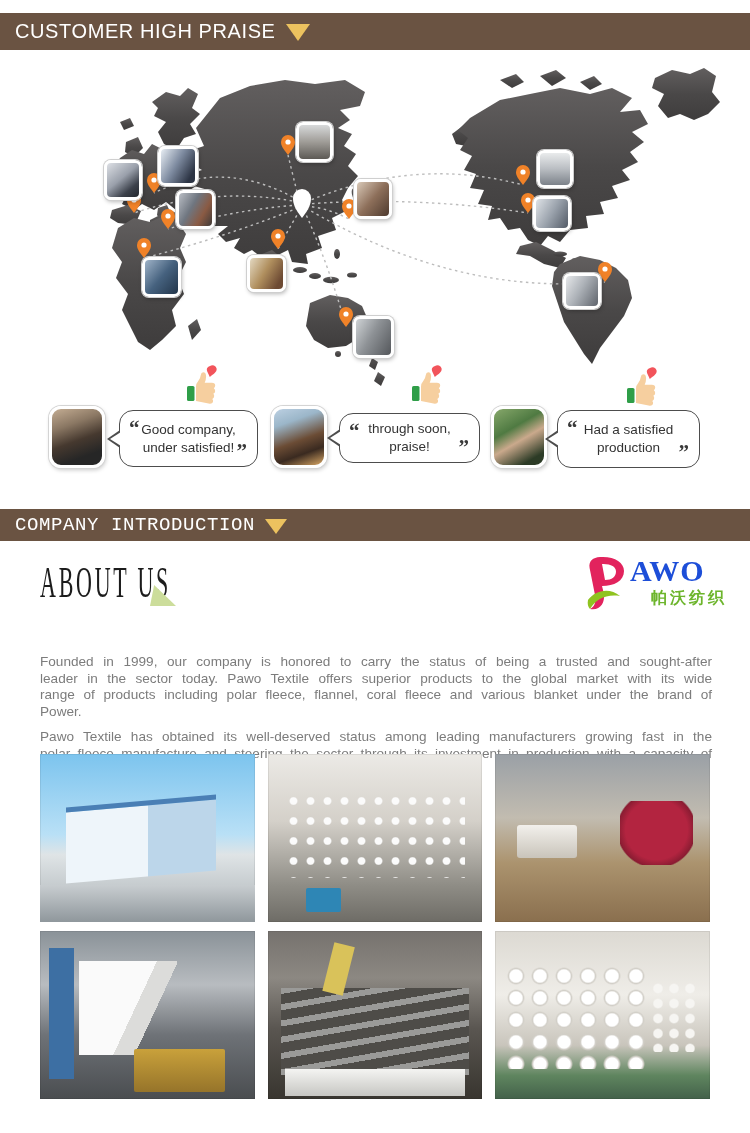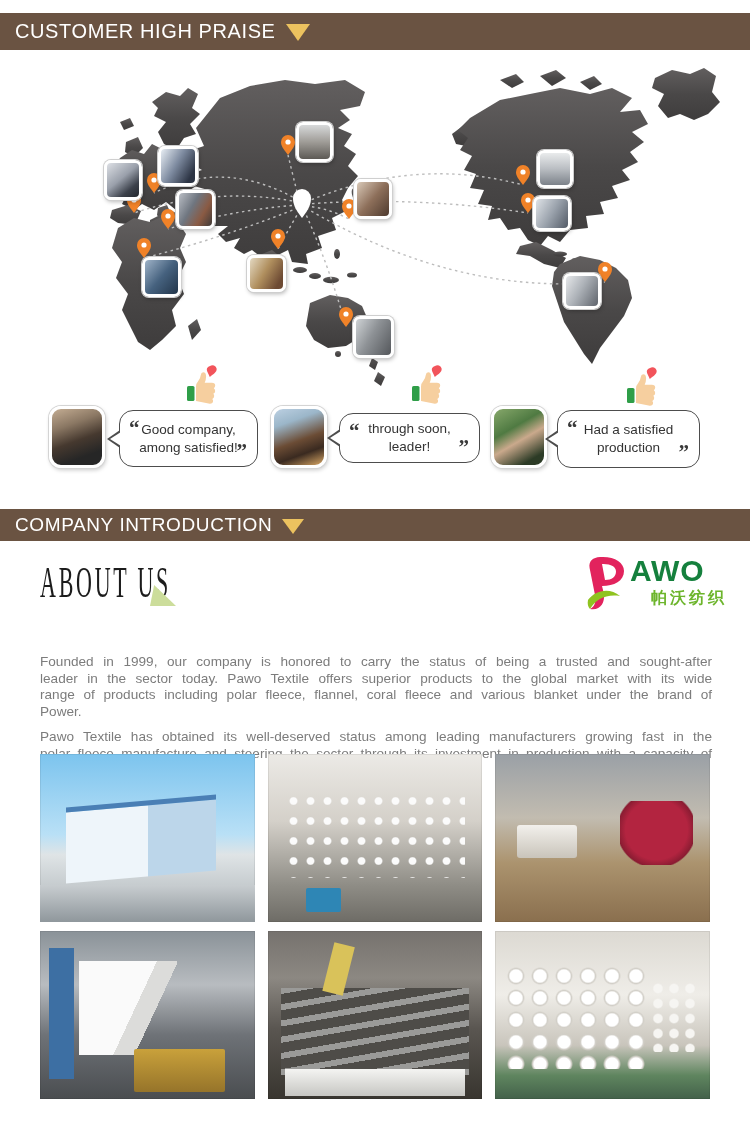--- a/index.html
+++ b/index.html
@@ -32,22 +32,22 @@
   .q-open{left:9px;top:4px;}
   .q-close{right:10px;bottom:0px;}
   
   .about-heading{position:absolute;left:40px;top:556px;margin:0;font-family:"Liberation Serif",serif;
                  font-weight:normal;font-size:40px;color:#1c1c1c;letter-spacing:5px;white-space:nowrap;
                  transform:scale(.55,1.12);transform-origin:left top;}
   .about-tri{position:absolute;left:150px;top:585px;width:26px;height:21px;background:#ccdd9b;
              clip-path:polygon(16% 0,100% 100%,0 100%);}
   .logo{position:absolute;left:586px;top:556px;display:flex;align-items:flex-start;}
   .logo-text{margin-left:2px;display:flex;flex-direction:column;}
-  .logo-brand{font-family:Liberation Sans, sans-serif;font-weight:bold;font-size:30px;line-height:30px;
-              color:#15803d;letter-spacing:1px;}
+  .logo-brand{font-family:Liberation Serif, serif;font-weight:bold;font-size:30px;line-height:30px;
+              color:#1d4ed8;letter-spacing:1px;}
   .logo-cn{font-size:16px;font-weight:bold;color:#6db52c;letter-spacing:3px;margin-top:2px;padding-left:21px;}
   .about-text{position:absolute;left:40px;top:654px;width:672px;}
   .about-text p{margin:0 0 9px;text-align:justify;font-size:13.6px;line-height:16.6px;color:#7c7c7c;
                 word-spacing:3.5px;}
   
   .grid{position:absolute;left:40px;top:754px;width:670px;display:grid;
         grid-template-columns:repeat(3,1fr);gap:9px 13px;}
   .tile{height:168px;position:relative;overflow:hidden;box-shadow:inset 0 0 0 1px rgba(0,0,0,.07);}
   .tile > div{position:absolute;}
 </style>
@@ -200,42 +200,42 @@
 
   <div class="avatar" style="left:49px;top:406px;background:linear-gradient(160deg,#c4ad93 0%,#8a7763 30%,#46392f 55%,#262626 80%);"></div>
   <div class="avatar" style="left:271px;top:406px;background:linear-gradient(160deg,#bcd0e2 0%,#9bb6c9 25%,#6b4c35 55%,#3a2a20 75%,#b98e57 95%);"></div>
   <div class="avatar" style="left:491px;top:406px;background:linear-gradient(150deg,#87a86b 0%,#4f7a42 35%,#caa98c 55%,#2c3b26 85%);"></div>
 
   <div class="bubble" style="left:119px;top:410px;width:139px;height:57px;">
     <span class="tail"></span>
       <span class="tail-in"></span>
     <span class="q q-open">“</span>
     <span>Good company,</span>
-    <span>among satisfied!</span>
+    <span>under satisfied!</span>
     <span class="q q-close">”</span>
   </div>
   <div class="bubble" style="left:339px;top:413px;width:141px;height:50px;">
     <span class="tail"></span>
       <span class="tail-in"></span>
     <span class="q q-open">“</span>
     <span>through soon,</span>
-    <span>leader!</span>
+    <span>praise!</span>
     <span class="q q-close">”</span>
   </div>
   <div class="bubble" style="left:557px;top:410px;width:143px;height:58px;">
     <span class="tail"></span>
       <span class="tail-in"></span>
     <span class="q q-open">“</span>
     <span>Had a satisfied</span>
     <span>production</span>
     <span class="q q-close">”</span>
   </div>
 
   <div class="banner banner2" style="top:509px;height:32px;">
-    <span class="label" style="font-size:19px;">COMPANY INTRODUCTION</span>
+    <span class="label" style="font-size:19px;font-family:Liberation Mono, monospace;">COMPANY INTRODUCTION</span>
     <span class="tri-down"></span>
   </div>
 
   <h2 class="about-heading">ABOUT US</h2>
   <span class="about-tri"></span>
 
   <div class="logo">
     <svg width="42" height="58" viewBox="0 0 42 58">
       <path fill="#e2235d" d="M14,1 C28,0 38,6 38,15 C38,25 28,30 16,30 L18,38 C19,47 14,55 4,53 C10,50 10,44 8.6,37 L3.6,12 C2.4,5 7,1.5 14,1 Z M16,8 L19,24 C26,24 30,20.5 30,15.5 C30,10.5 24.5,7.6 16,8 Z"></path>
       <path fill="#8fc320" d="M4,53 C10,43 20,38 34,40 C24,31 9,34 2,44 C1.2,48 2,51 4,53 Z"></path>

